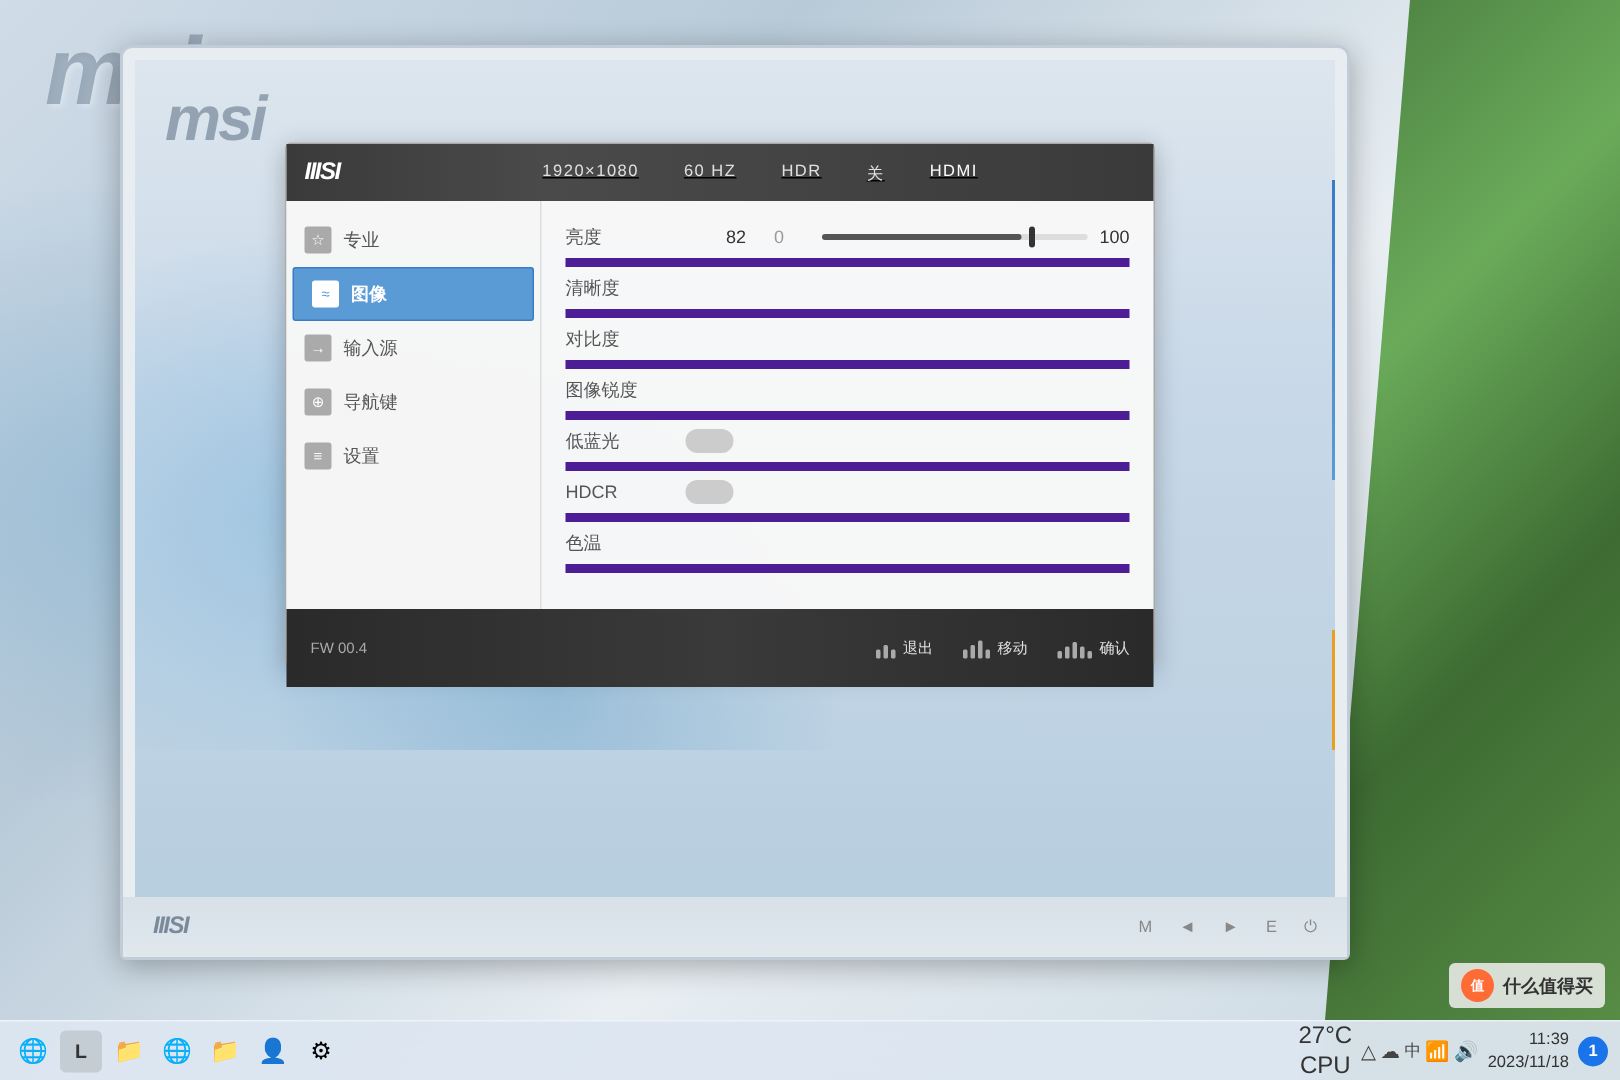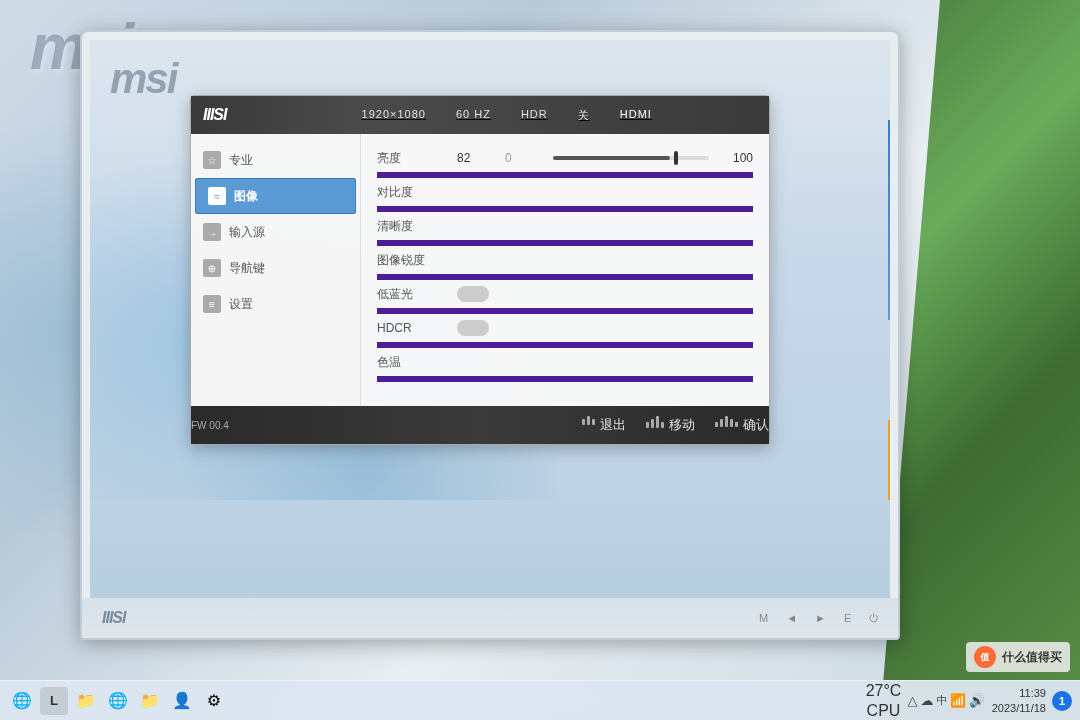--- a/index.html
+++ b/index.html
@@ -232,22 +232,23 @@
     .osd-content-value {
       font-size: 12px;
       color: #333;
       flex: 1;
     }
 
     
     .slider-container {
       display: flex;
       align-items: center;
-      gap: 24px;
+      gap: 8px;
       flex: 1;
+      margin-left: 27px;
     }
 
     .slider-val {
       font-size: 12px;
       color: #333;
       min-width: 24px;
     }
 
     .slider-track {
       flex: 1;
@@ -284,42 +285,42 @@
       height: 16px;
       background: #ccc;
       border-radius: 8px;
       position: relative;
     }
 
     
     .osd-footer {
       display: flex;
       align-items: center;
-      height: 38px;
+      height: 52px;
       background: linear-gradient(90deg, #2a2a2a 0%, #3a3a3a 50%, #2a2a2a 100%);
-      padding: 0 0;
+      padding: 0 16px;
       justify-content: space-between;
     }
 
     .osd-footer-fw {
       color: #aaa;
       font-size: 10px;
     }
 
     .osd-footer-actions {
       display: flex;
       gap: 20px;
     }
 
     .osd-footer-action {
       display: flex;
-      align-items: flex-start;
+      align-items: flex-end;
       gap: 5px;
       color: #e0e0e0;
-      font-size: 13px;
+      font-size: 10px;
     }
 
     .footer-icon {
       display: flex;
       gap: 2px;
       align-items: flex-end;
     }
 
     .footer-icon span {
       width: 3px;
@@ -552,26 +553,26 @@
               <span class="slider-val" style="color:#999">0</span>
               <div class="slider-track">
                 <div class="slider-fill" style="width:75%"></div>
                 <div class="slider-thumb"></div>
               </div>
               <span class="slider-max">100</span>
             </div>
           </div>
 
           <div class="osd-content-row">
+            <span class="osd-content-label">清晰度</span>
+            <div class="osd-content-value"></div>
+          </div>
+
+          <div class="osd-content-row">
             <span class="osd-content-label">对比度</span>
-            <div class="osd-content-value"></div>
-          </div>
-
-          <div class="osd-content-row">
-            <span class="osd-content-label">清晰度</span>
             <div class="osd-content-value"></div>
           </div>
 
           <div class="osd-content-row">
             <span class="osd-content-label">图像锐度</span>
             <div class="osd-content-value"></div>
           </div>
 
           <div class="osd-content-row">
             <span class="osd-content-label">低蓝光</span>

